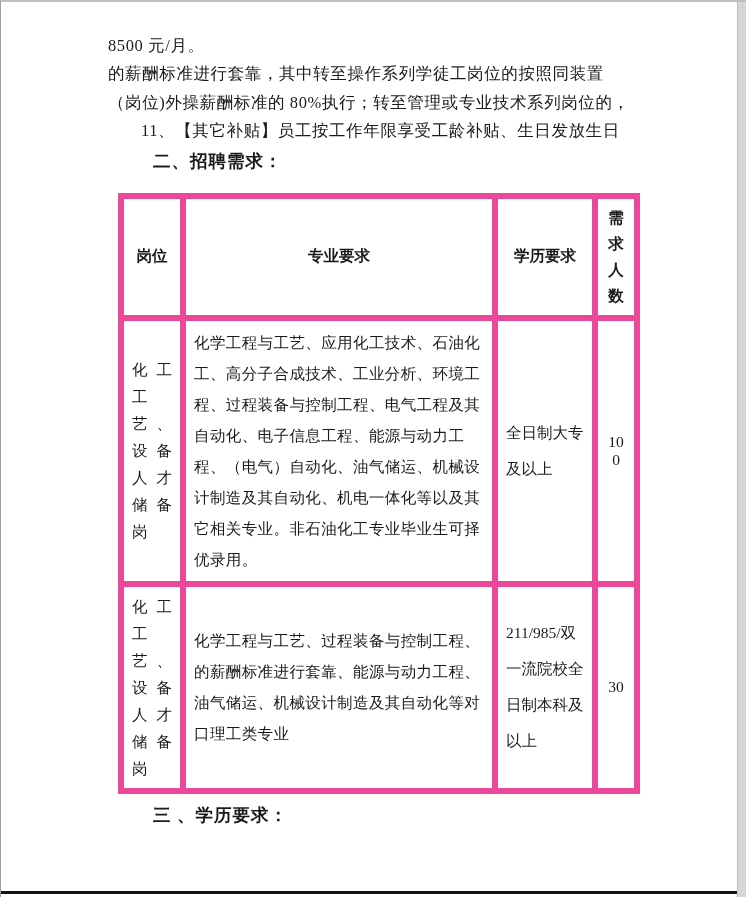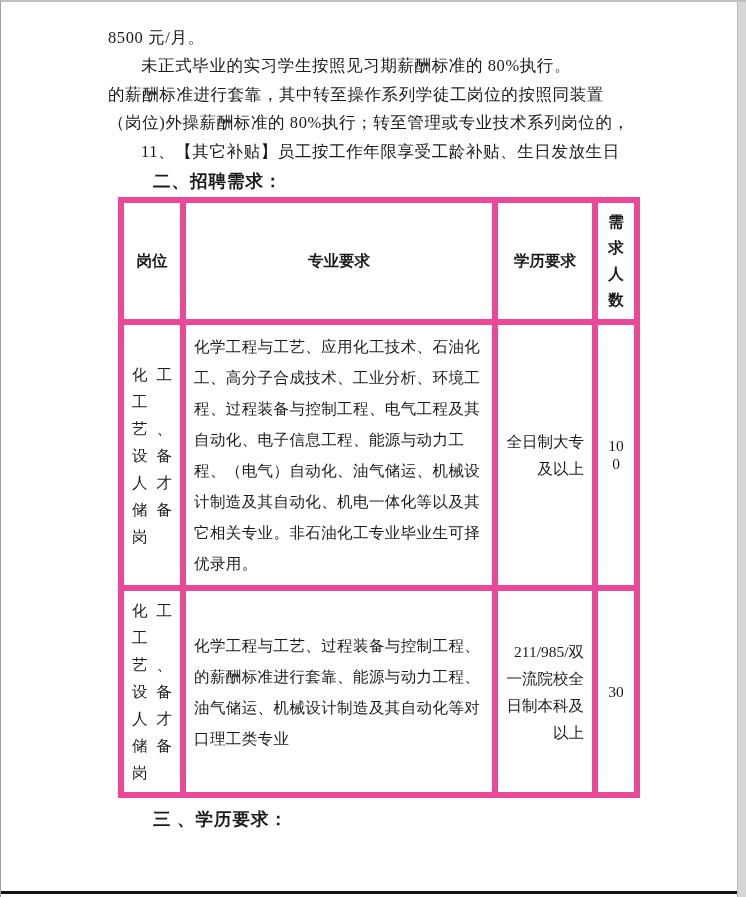--- a/index.html
+++ b/index.html
@@ -20,37 +20,37 @@
   }
   .right-strip{
     position:absolute;right:0;top:0;width:9px;height:897px;
     background:#d6d6d6;border-left:1px solid #bdbdbd;box-sizing:border-box;
   }
   .bottom-bar{
     position:absolute;left:0;bottom:3px;width:737px;height:3px;
     background:#141414;
   }
   .content{
-    position:absolute;left:108px;top:24px;width:542px;
+    position:absolute;left:108px;top:32px;width:542px;
   }
   .pline{
     font-size:16.5px;
     line-height:28.4px;
     letter-spacing:0.6px;
     white-space:nowrap;
   }
   .indent{padding-left:33px;}
   .sec-heading{
     font-weight:bold;
     font-size:17.5px;
     letter-spacing:1px;
     margin-left:45px;
     line-height:24px;
   }
-  .sec-heading.h2{margin-top:3px;margin-bottom:4px;}
+  .sec-heading.h2{margin-top:3px;margin-bottom:20px;}
   .sec-heading.h3{margin-top:9px;margin-bottom:4px;}
   table.req{
     border-collapse:collapse;
     margin-left:10px;
     width:516px;
     table-layout:fixed;
   }
   table.req th, table.req td{
     border:6px solid #ec4899;
     font-size:15.5px;
@@ -68,34 +68,33 @@
   .row2{height:115px;}
   .cell-pos{
     text-align:justify;text-align-last:justify;
     word-break:break-all;line-height:27px;padding:6px 7px;margin-left:44px;
   }
   .cell-major{
     text-align:left;line-height:31px;letter-spacing:0.4px;
     padding:6px 10px;
   }
   .cell-edu{
-    text-align:right;word-break:break-all;line-height:27px;
+    text-align:left;word-break:break-all;line-height:36px;
   }
   .cell-count{text-align:center;word-break:break-all;}
   th.vertical{
     word-break:break-all;line-height:26px;padding:4px 12px;
   }
 </style>
 </head>
 <body>
 
 <div class="content">
 
   <div class="pline">8500 元/月。</div>
-  <div class="pline indent">未正式毕业的实习学生按照见习期薪酬标准的 80%执行。</div>
   <div class="pline">的薪酬标准进行套靠，其中转至操作系列学徒工岗位的按照同装置</div>
   <div class="pline">（岗位)外操薪酬标准的 80%执行；转至管理或专业技术系列岗位的，</div>
   <div class="pline indent">11、【其它补贴】员工按工作年限享受工龄补贴、生日发放生日</div>
 
   <div class="sec-heading h2">二、招聘需求：</div>
 
   <table class="req">
     <colgroup>
         <col class="c1">
         <col class="c2">

